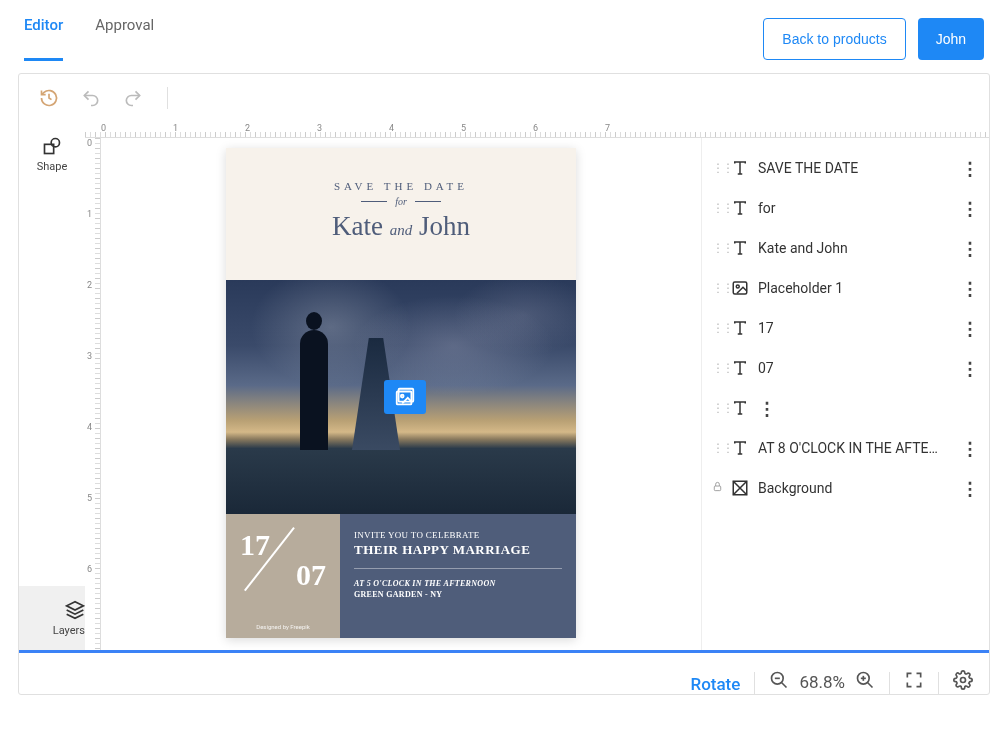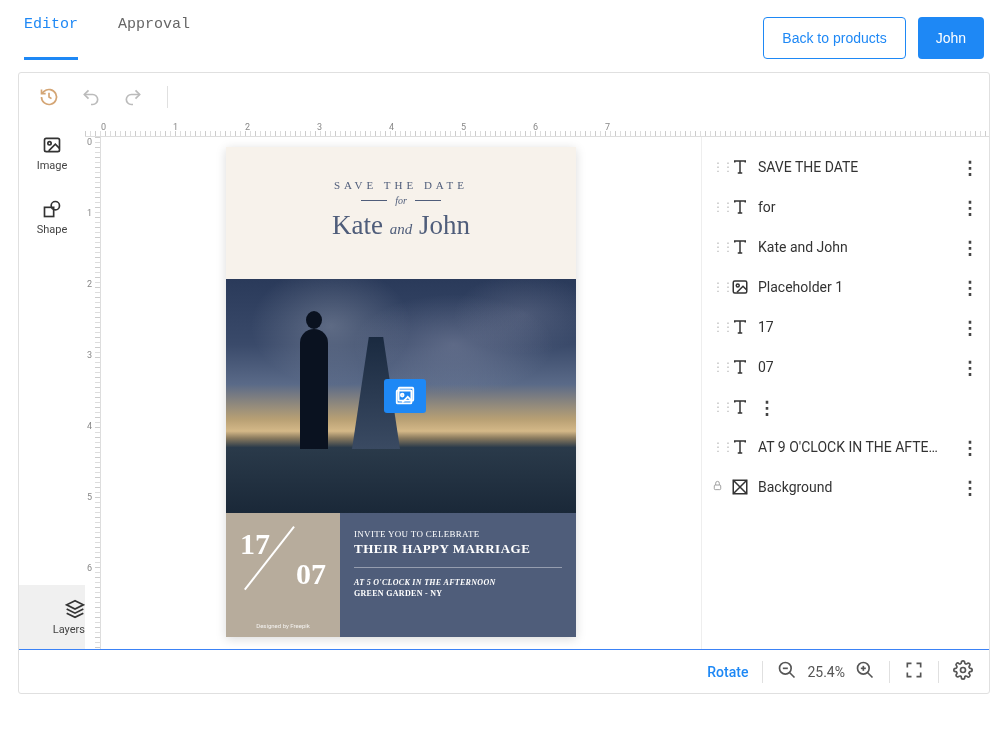--- a/index.html
+++ b/index.html
@@ -1,19 +1,19 @@
 <!DOCTYPE html>
 <html><head>
 <meta charset="utf-8">
 <style>
 * { box-sizing: border-box; margin: 0; padding: 0; }
 body { font-family: -apple-system, BlinkMacSystemFont, "Segoe UI", Roboto, Arial, sans-serif; background: #fff; color: #222; height: 744px; width: 1008px; overflow: hidden; }
 
 .top-bar { display: flex; justify-content: space-between; align-items: center; padding: 16px 24px 0 24px; }
-.tabs { display: flex; gap: 40px; font-family: Liberation Mono, monospace; }
+.tabs { display: flex; gap: 32px; }
 .tab { font-size: 15px; padding-bottom: 24px; cursor: pointer; color: #666; }
 .tab.active { color: #1e88f5; border-bottom: 3px solid #1e88f5; font-weight: 500; }
 .top-actions { display: flex; gap: 12px; }
 .btn { font-size: 14px; padding: 12px 18px; border-radius: 4px; cursor: pointer; border: none; }
 .btn-outline { background: #fff; color: #1e88f5; border: 1px solid #1e88f5; font-weight: 500; text-align: center; }
 .btn-primary { background: #1e88f5; color: #fff; font-weight: 500; }
 
 .editor-frame { border: 1px solid #e0e0e0; margin: 12px 18px; border-radius: 3px; height: 622px; display: flex; flex-direction: column; }
 
 .toolbar-top { height: 48px; display: flex; align-items: center; padding: 0 18px; gap: 18px; }
@@ -69,21 +69,21 @@
 .inv-info .line4 { font-size: 8px; font-weight: bold; letter-spacing: 0.3px; margin-top: 2px; }
 
 .layers-panel { width: 288px; border-left: 1px solid #eee; padding: 10px 6px; overflow-y: auto; }
 .layer-row { display: flex; align-items: center; height: 40px; padding: 0 4px; gap: 8px; cursor: pointer; font-size: 14px; color: #333; }
 .layer-drag { color: #bbb; font-size: 12px; letter-spacing: -2px; width: 10px; }
 .layer-icon { width: 20px; height: 20px; display: flex; align-items: center; justify-content: center; }
 .layer-icon svg { width: 18px; height: 18px; }
 .layer-label { flex: 1; white-space: nowrap; overflow: hidden; text-overflow: ellipsis; }
 .layer-menu { color: #444; cursor: pointer; font-size: 18px; width: 18px; text-align: center; font-weight: bold; }
 
-.status-bar { height: 44px; border-top: 1px solid #3b82f6; display: flex; align-items: center; justify-content: flex-end; padding: 0 16px; gap: 14px; font-size: 14px; }
+.status-bar { height: 44px; border-top: 3px solid #3b82f6; display: flex; align-items: flex-end; justify-content: flex-end; padding: 0 16px; gap: 14px; font-size: 17px; }
 .status-bar .rotate { color: #1e88f5; font-weight: 500; cursor: pointer; }
 .status-bar .sep { width: 1px; height: 22px; background: #e0e0e0; }
 .zoom { display: flex; align-items: center; gap: 10px; color: #555; }
 .zoom svg, .status-icon svg { width: 20px; height: 20px; cursor: pointer; }
 .status-icon { cursor: pointer; color: #555; }
 .undo-arc { stroke: #bbb; }
 </style>
 </head>
 <body>
 
@@ -117,28 +117,20 @@
       <svg viewBox="0 0 24 24" fill="none" class="undo-arc" stroke-width="2">
           <path d="M15 14l5-5-5-5"></path>
           <path d="M20 9H10a6 6 0 0 0 0 12h2"></path>
         </svg>
     </div>
     <div class="tb-sep"></div>
   </div>
 
   <div class="editor-main">
     <div class="left-tools">
-      <div class="tool">
-        <svg viewBox="0 0 24 24" fill="none" stroke="#333" stroke-width="2">
-            <rect x="3" y="4" width="18" height="16" rx="2"></rect>
-            <circle cx="9" cy="10" r="2"></circle>
-            <path d="M21 16l-5-5-8 8"></path>
-          </svg>
-        <span>Image</span>
-      </div>
       <div class="tool">
         <svg viewBox="0 0 24 24" fill="none" stroke="#333" stroke-width="2">
             <rect x="3" y="10" width="11" height="11"></rect>
             <circle cx="16" cy="8" r="5"></circle>
           </svg>
         <span>Shape</span>
       </div>
       <div class="tool-spacer"></div>
       <div class="tool active">
         <svg viewBox="0 0 24 24" fill="none" stroke="#333" stroke-width="2">
@@ -300,21 +292,21 @@
             </div>
             <div class="layer-row">
               <span class="layer-drag">⋮⋮</span>
               <span class="layer-icon">
                 <svg viewBox="0 0 24 24" fill="none" stroke="#333" stroke-width="2">
                   <polyline points="5 6 5 4 19 4 19 6"></polyline>
                   <line x1="12" y1="4" x2="12" y2="20"></line>
                   <line x1="9" y1="20" x2="15" y2="20"></line>
                 </svg>
               </span>
-              <span class="layer-label">AT 9 O'CLOCK IN THE AFTE…</span>
+              <span class="layer-label">AT 8 O'CLOCK IN THE AFTE…</span>
               <span class="layer-menu">⋮</span>
             </div>
             <div class="layer-row">
               <span class="layer-drag"><svg viewBox="0 0 24 24" width="11" height="11" fill="none" stroke="#999" stroke-width="2">
                   <rect x="5" y="11" width="14" height="10" rx="2"></rect>
                   <path d="M8 11V7a4 4 0 0 1 8 0v4"></path>
                 </svg></span>
               <span class="layer-icon">
                 <svg viewBox="0 0 24 24" fill="none" stroke="#333" stroke-width="2">
                   <rect x="3" y="3" width="18" height="18"></rect>
@@ -331,21 +323,21 @@
 
   <div class="status-bar">
     <span class="rotate">Rotate</span>
     <div class="sep"></div>
     <div class="zoom">
       <span><svg viewBox="0 0 24 24" fill="none" stroke="currentColor" stroke-width="2">
             <circle cx="10" cy="10" r="7"></circle>
             <line x1="15" y1="15" x2="21" y2="21"></line>
             <line x1="7" y1="10" x2="13" y2="10"></line>
           </svg></span>
-      <span>25.4%</span>
+      <span>68.8%</span>
       <span><svg viewBox="0 0 24 24" fill="none" stroke="currentColor" stroke-width="2">
             <circle cx="10" cy="10" r="7"></circle>
             <line x1="15" y1="15" x2="21" y2="21"></line>
             <line x1="7" y1="10" x2="13" y2="10"></line>
             <line x1="10" y1="7" x2="10" y2="13"></line>
           </svg></span>
     </div>
     <div class="sep"></div>
     <span class="status-icon"><svg viewBox="0 0 24 24" fill="none" stroke="currentColor" stroke-width="2">
           <path d="M4 9V4h5M20 9V4h-5M4 15v5h5M20 15v5h-5"></path>

